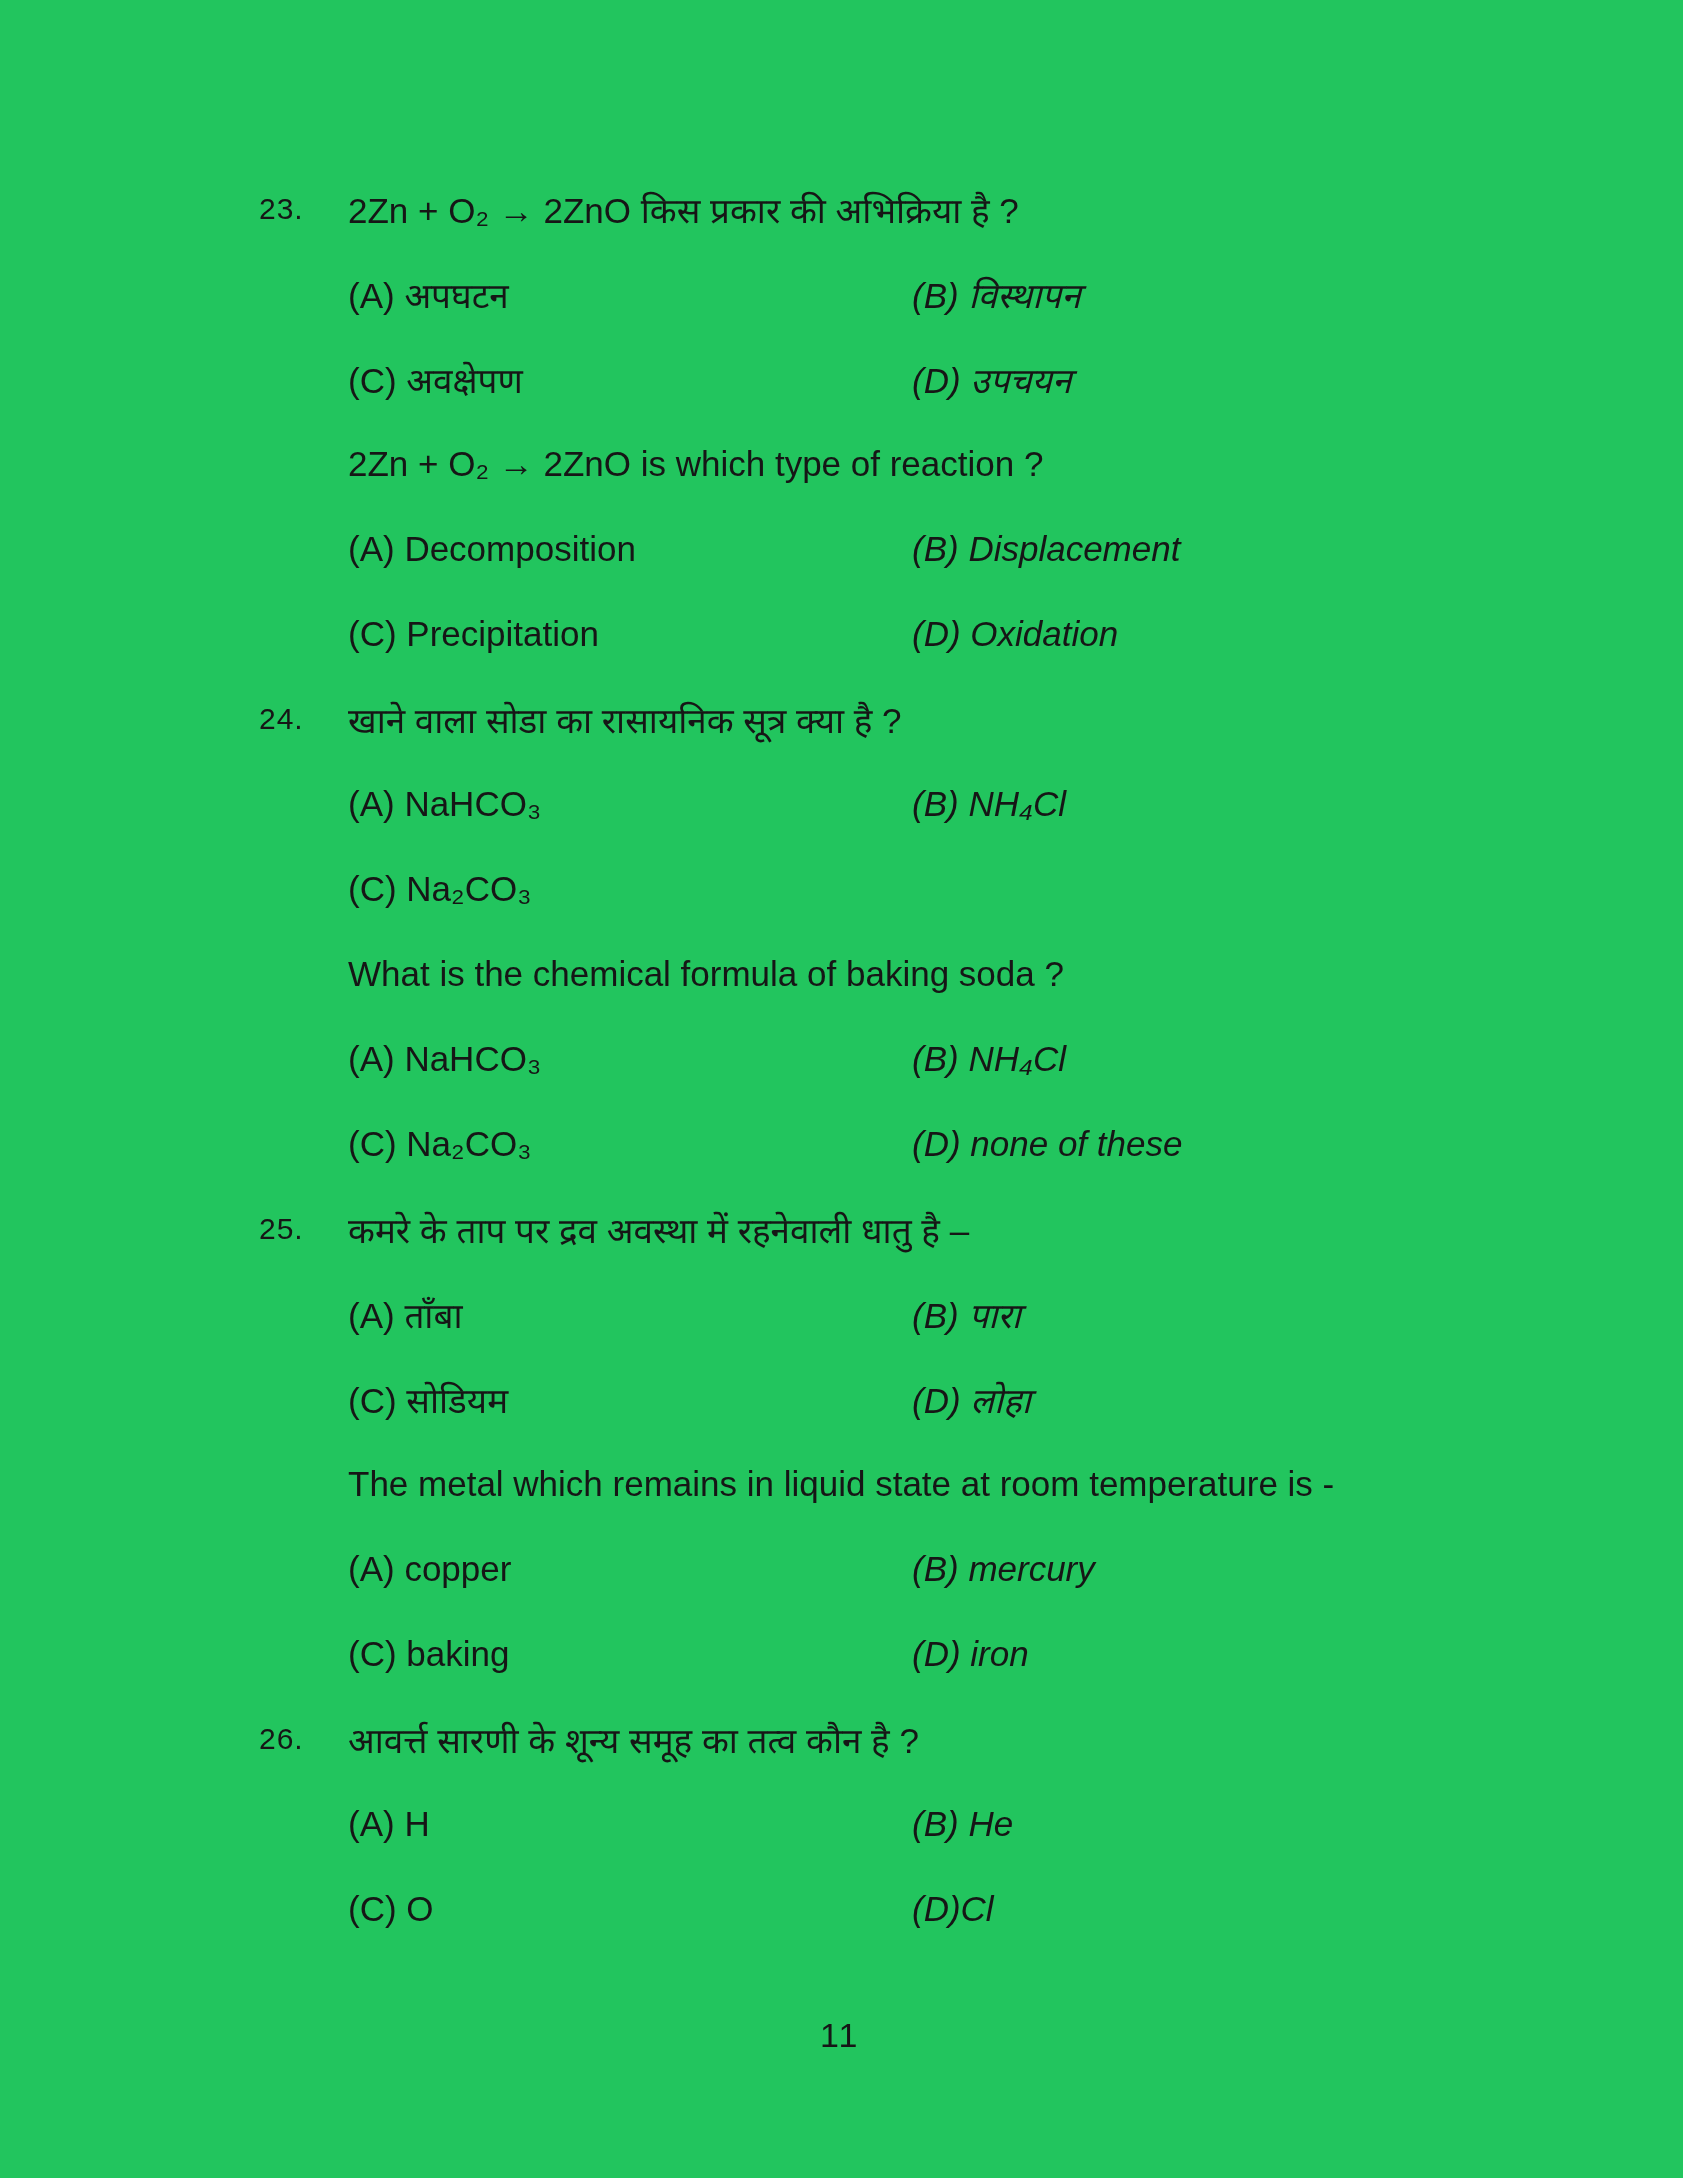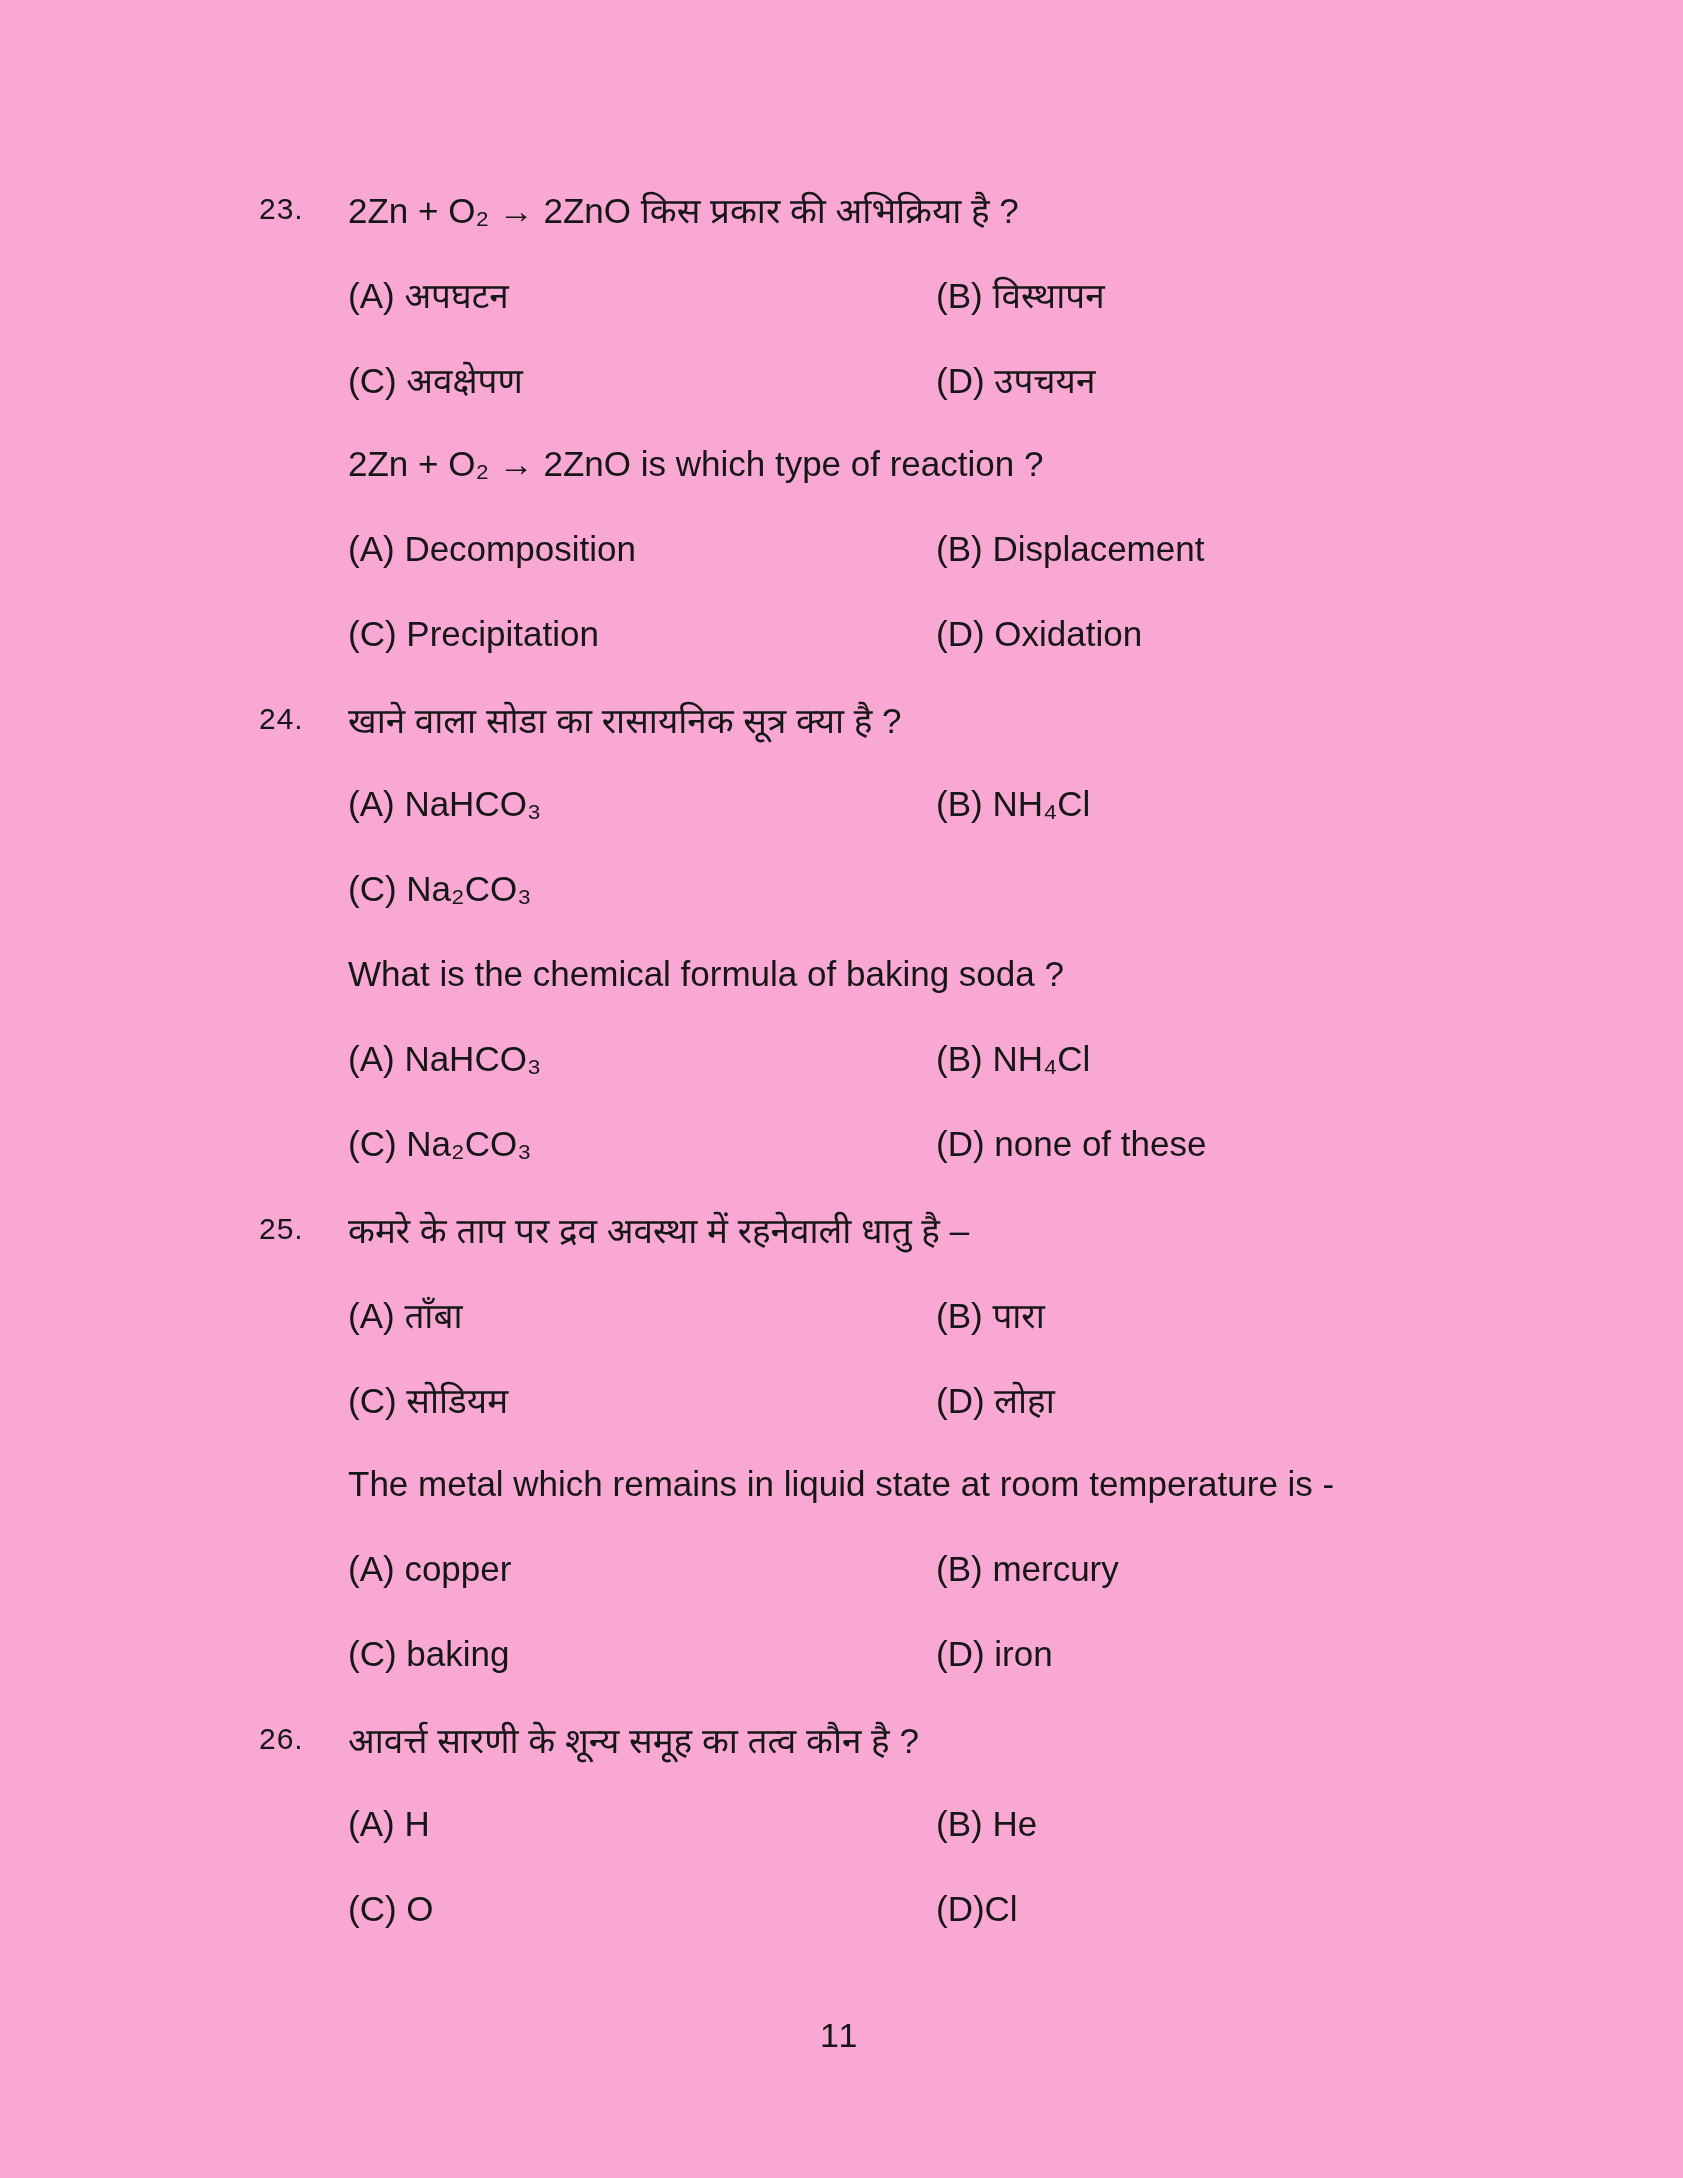--- a/index.html
+++ b/index.html
@@ -2,21 +2,21 @@
 <html><head>
 <meta charset="utf-8">
 <style>
   * { margin: 0; padding: 0; box-sizing: border-box; }
   html, body { background: #e8e8e8; }
   .page {
     position: relative;
     width: 1683px;
     height: 2178px;
     margin: 0 auto;
-    background: #f9a8d4;
+    background: #22c55e;
     color: #161616;
     font-family: "Liberation Sans", "DejaVu Sans", sans-serif;
     overflow: hidden;
   }
   .content {
     position: absolute;
     top: 166px;
     left: 0;
     width: 100%;
   }
@@ -34,21 +34,21 @@
   }
   .qtext, .opt {
     position: absolute;
     top: 50%;
     transform: translateY(-50%);
     font-size: 35px;
     white-space: nowrap;
   }
   .qtext { left: 348px; }
   .colA { left: 348px; }
-  .colB { left: 936px; }
+  .colB { left: 912px; font-style: italic; }
   .footer-pagenum {
     position: absolute;
     top: 2016px;
     left: 820px;
     font-size: 34px;
     letter-spacing: 2px;
   }
 </style>
 </head>
 <body>

